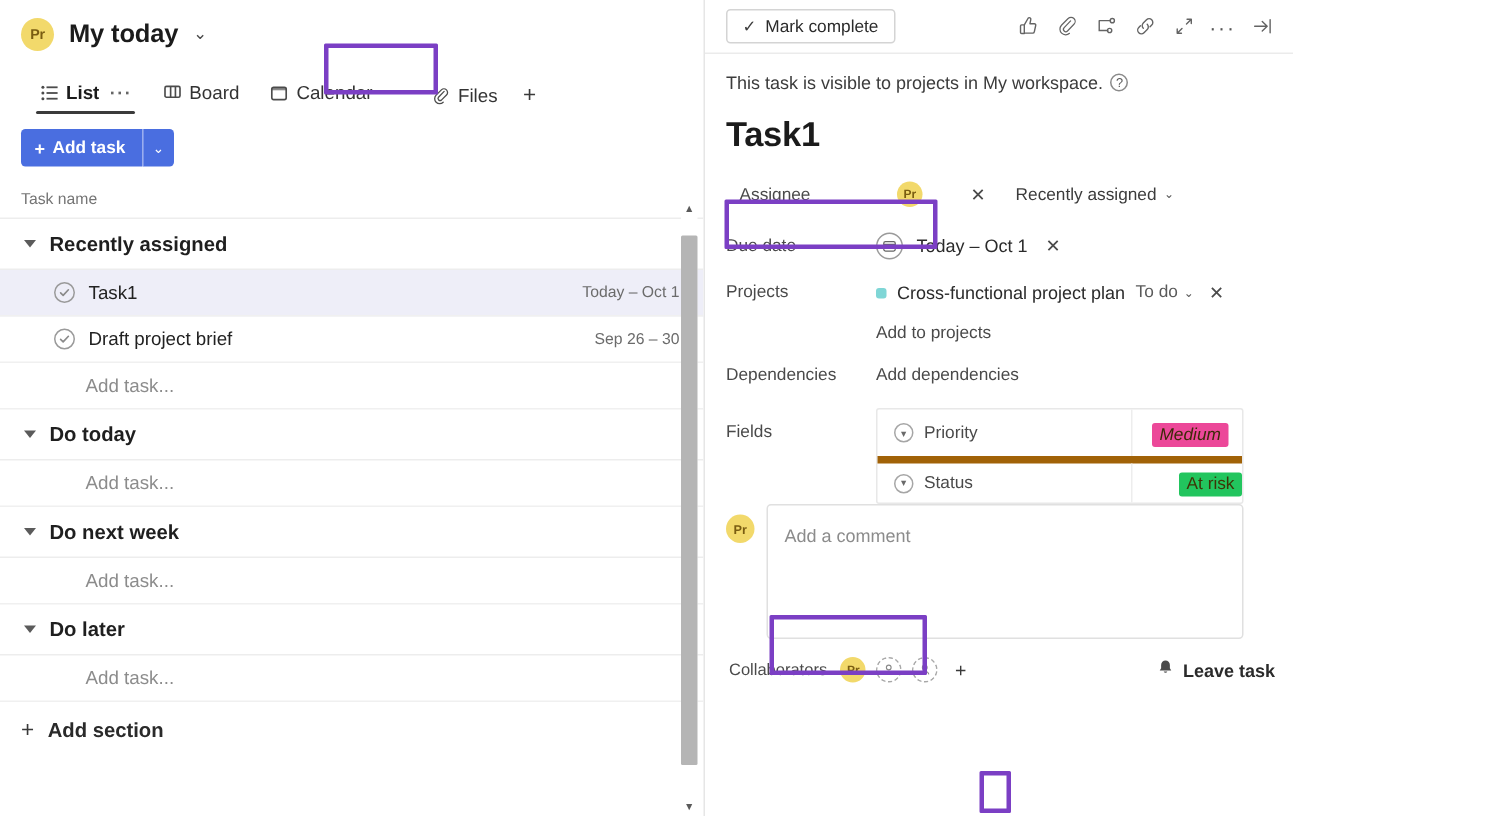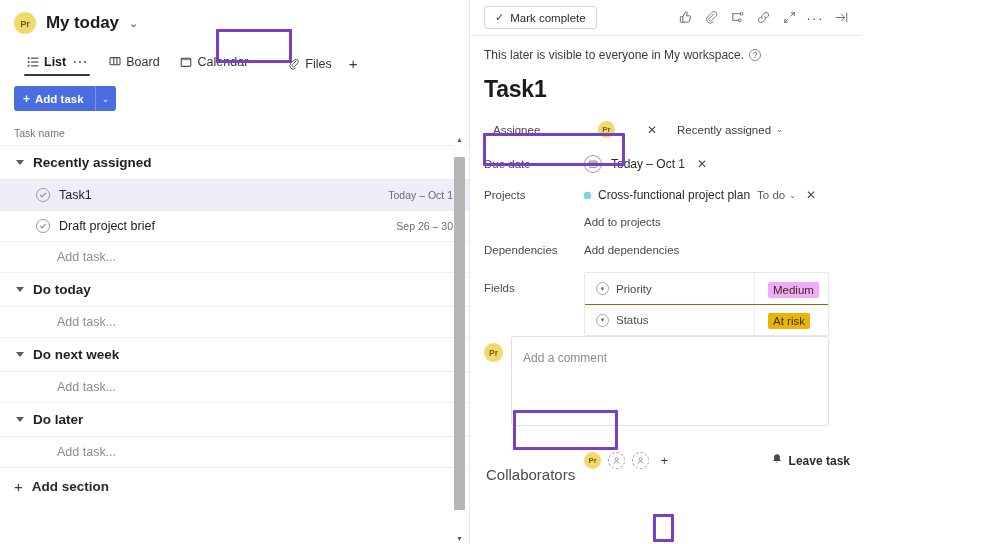--- a/index.html
+++ b/index.html
@@ -219,21 +219,21 @@
   .proj-name { font-size: 12px; color: #2b2b2b; }
   .todo-dd { font-size: 11.5px; color: #5a5a5a; display: inline-flex; align-items: center; gap: 4px; }
   .link-ghost { font-size: 11.5px; color: #4a4a4a; }
 
   .fields-row { display: flex; padding-left: 14px; margin-top: 7px; }
   .fields-table {
     flex: 1; margin-left: 0; margin-right: 33px;
     border: 1px solid #e8e8e8; border-radius: 2px;
   }
   .f-line { display: flex; align-items: center; height: 31px; }
-  .f-line + .f-line { border-top: 1px solid #a16207; }
+  .f-line + .f-line { border-top: 5px solid #a16207; justify-content: space-between; }
   .f-name {
     width: 170px; flex: none;
     display: flex; align-items: center; gap: 7px;
     padding-left: 11px; font-size: 11.5px; color: #4a4a4a;
     border-right: 1px solid #ededed; height: 100%;
   }
   .f-chev-circle {
     width: 13px; height: 13px; border-radius: 50%;
     border: 1px solid #a6a6a6; color: #6a6a6a;
     display: inline-flex; align-items: center; justify-content: center;
@@ -255,21 +255,21 @@
     flex: 1; height: 90px;
     border: 1px solid #e0e0e0; border-radius: 3px;
     padding: 11px 16px 0 11px;
   }
   .comment-ph { font-size: 12px; color: #8c8c8c; }
 
   .collab-row {
     display: flex; align-items: center;
     padding: 12px 12px 0 16px; gap: 7px;
   }
-  .collab-label { font-size: 15px; color: #4a4a4a; margin-right: 2px; margin-top: 28px; }
+  .collab-label { font-size: 11px; color: #4a4a4a; margin-right: 2px; }
   .collab-ph {
     width: 17px; height: 17px; border-radius: 50%;
     border: 1px dashed #a8a8a8; color: #8a8a8a;
     display: flex; align-items: center; justify-content: center; flex: none;
   }
   .collab-plus {
     width: 16px; height: 16px;
     display: flex; align-items: center; justify-content: center;
     font-size: 13px; color: #3a3a3a; line-height: 1;
   }
@@ -465,21 +465,21 @@
 
       <span class="tb-icon">
         <svg width="15" height="15" viewBox="0 0 16 16">
             <path d="M2.6 8 H11.2 M8 4.6 L11.5 8 L8 11.4" fill="none" stroke="#646464" stroke-width="1" stroke-linecap="round" stroke-linejoin="round"></path>
             <path d="M13.6 3.4 V12.6" stroke="#646464" stroke-width="1" stroke-linecap="round"></path>
           </svg>
       </span>
     </div>
 
     <div class="visibility-row">
-      <span>This later is visible to everyone in My workspace.</span>
+      <span>This task is visible to projects in My workspace.</span>
       <span class="q-icon">?</span>
     </div>
 
     <div class="task-title">Task1</div>
 
     <div class="field-row" style="min-height:33px">
       <div class="assignee-box">
         <span class="lbl">Assignee</span>
         <span class="avatar-sm">Pr</span>
       </div>
@@ -535,30 +535,30 @@
 
     <div class="fields-row">
       <div class="field-label" style="padding-top:10px">Fields</div>
       <div class="fields-table">
         <div class="f-line">
           <div class="f-name">
             <span class="f-chev-circle">▾</span>
             <span>Priority</span>
           </div>
           <div class="f-val">
-            <span class="pill" id="pill-priority" style="background: #f0abfc; color: rgb(61, 42, 6);">Medium</span>
+            <span class="pill" id="pill-priority" style="background: #ec4899; color: rgb(61, 42, 6); font-style: italic;">Medium</span>
           </div>
         </div>
         <div class="f-line">
           <div class="f-name">
             <span class="f-chev-circle">▾</span>
             <span>Status</span>
           </div>
           <div class="f-val">
-            <span class="pill" id="pill-status" style="background: #eab308; color: rgb(61, 53, 6);">At risk</span>
+            <span class="pill" id="pill-status" style="background: #22c55e; color: rgb(61, 53, 6);">At risk</span>
           </div>
         </div>
       </div>
     </div>
 
     <div class="comment-area">
       <div class="avatar-md">Pr</div>
       <div class="comment-box">
         <span class="comment-ph">Add a comment</span>
       </div>

